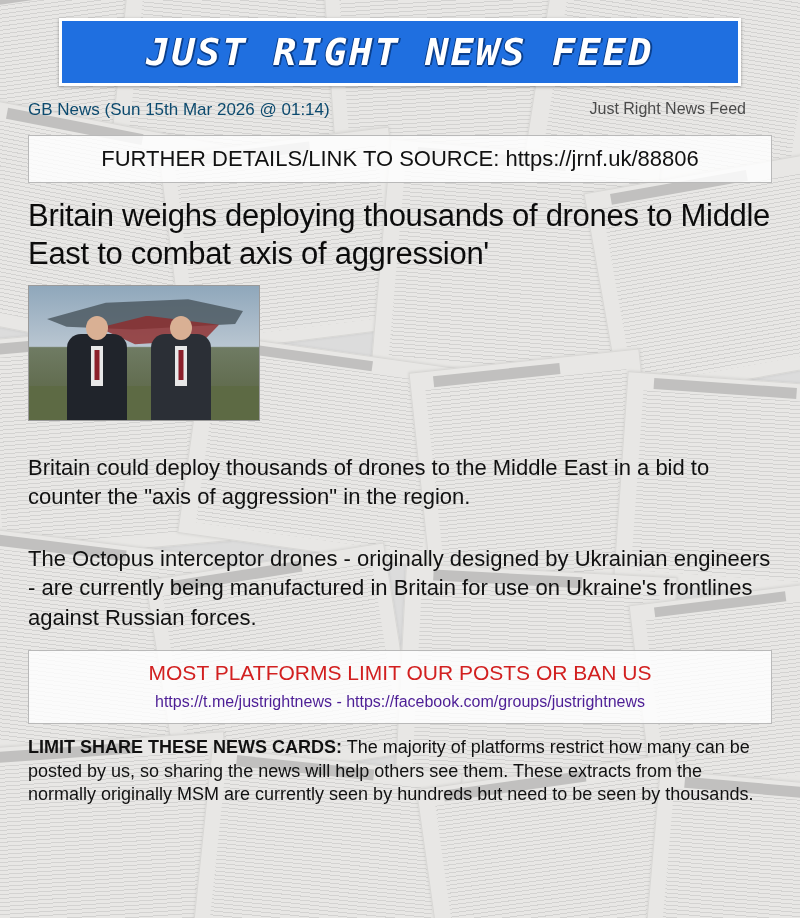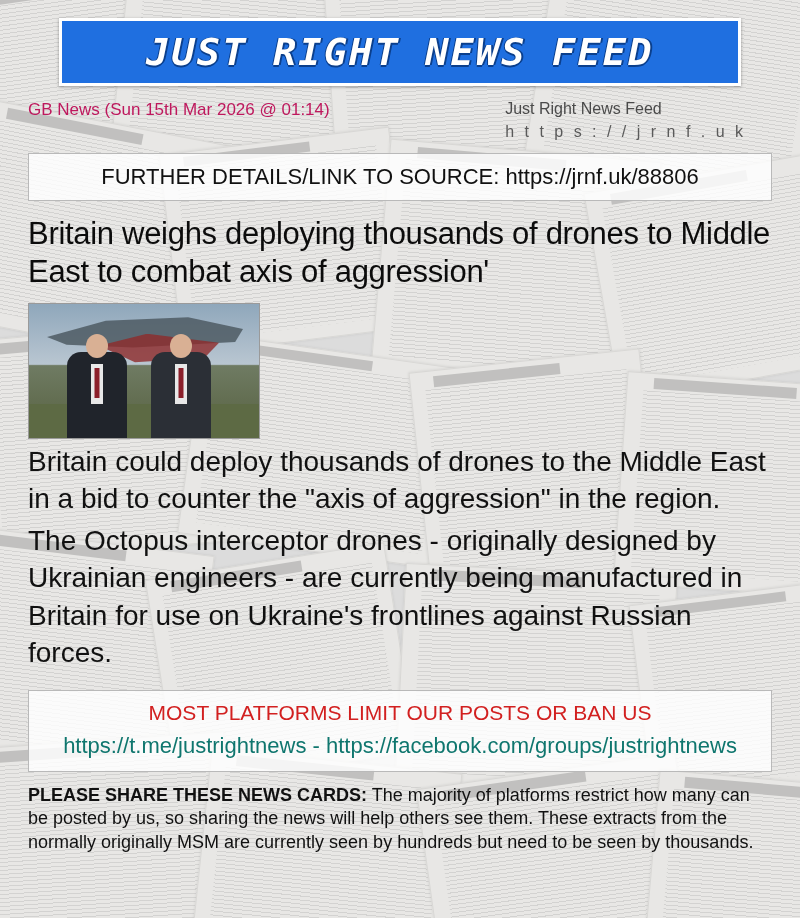--- a/index.html
+++ b/index.html
@@ -101,21 +101,21 @@
 
   
   .meta-row {
     display: flex;
     align-items: flex-start;
     justify-content: space-between;
     margin-top: 14px;
   }
   .source-line {
     font-size: 17px;
-    color: #be185d;
+    color: #0c4a6e;
     font-family: "Liberation Sans", sans-serif;
   }
   .brand-block {
     text-align: left;
     margin-right: 26px;
   }
   .brand-name {
     font-size: 16px;
     color: #4a4a4a;
     margin-bottom: 5px;
@@ -208,43 +208,43 @@
   }
   .hero .ground {
     position: absolute;
     left: 0; right: 0; bottom: 0;
     height: 34px;
     background: #5d6a44;
   }
 
   
   .body-p {
-    font-size: 28px;
+    font-size: 22px;
     line-height: 1.34;
     color: #111;
-    margin: 4px 0 0;
+    margin: 32px 0 0;
   }
 
   
   .promo-box {
     margin-top: 18px;
     background: rgba(255,255,255,0.82);
     border: 1px solid #b9b9b9;
     padding: 10px 8px 12px;
     text-align: center;
   }
   .promo-title {
     color: #d22020;
     font-size: 21px;
     margin-bottom: 8px;
     text-align: center;
   }
   .promo-links {
-    color: #0f766e;
-    font-size: 22px;
+    color: #4c1d95;
+    font-size: 16px;
   }
 
   
   .footer-note {
     margin-top: 12px;
     font-size: 18px;
     line-height: 1.32;
     color: #111;
   }
   .footer-note b { font-weight: bold; }
@@ -279,21 +279,20 @@
 <div class="page">
 
   <div class="banner">
     <div class="banner-text">JUST RIGHT NEWS FEED</div>
   </div>
 
   <div class="meta-row">
     <div class="source-line">GB News (Sun 15th Mar 2026 @ 01:14)</div>
     <div class="brand-block">
       <div class="brand-name">Just Right News Feed</div>
-      <div class="brand-url">h t t p s : / / j r n f . u k</div>
     </div>
   </div>
 
   <div class="source-box">
     <span>FURTHER DETAILS/LINK TO SOURCE: https://jrnf.uk/88806</span>
   </div>
 
   <h1 class="headline">Britain weighs deploying thousands of drones to Middle East to combat axis of aggression'</h1>
 
   <div class="hero">
@@ -314,16 +313,16 @@
 
   <p class="body-p">Britain could deploy thousands of drones to the Middle East in a bid to counter the "axis of aggression" in the region.</p>
   <p class="body-p">The Octopus interceptor drones - originally designed by Ukrainian engineers - are currently being manufactured in Britain for use on Ukraine's frontlines against Russian forces.</p>
 
   <div class="promo-box">
     <div class="promo-title">MOST PLATFORMS LIMIT OUR POSTS OR BAN US</div>
     <div class="promo-links">https://t.me/justrightnews - https://facebook.com/groups/justrightnews</div>
   </div>
 
   <div class="footer-note">
-    <b>PLEASE SHARE THESE NEWS CARDS:</b><span> The majority of platforms restrict how many can be posted by us, so sharing the news will help others see them. These extracts from the normally originally MSM are currently seen by hundreds but need to be seen by thousands.</span>
+    <b>LIMIT SHARE THESE NEWS CARDS:</b><span> The majority of platforms restrict how many can be posted by us, so sharing the news will help others see them. These extracts from the normally originally MSM are currently seen by hundreds but need to be seen by thousands.</span>
   </div>
 
 </div>
 
 </body></html>

